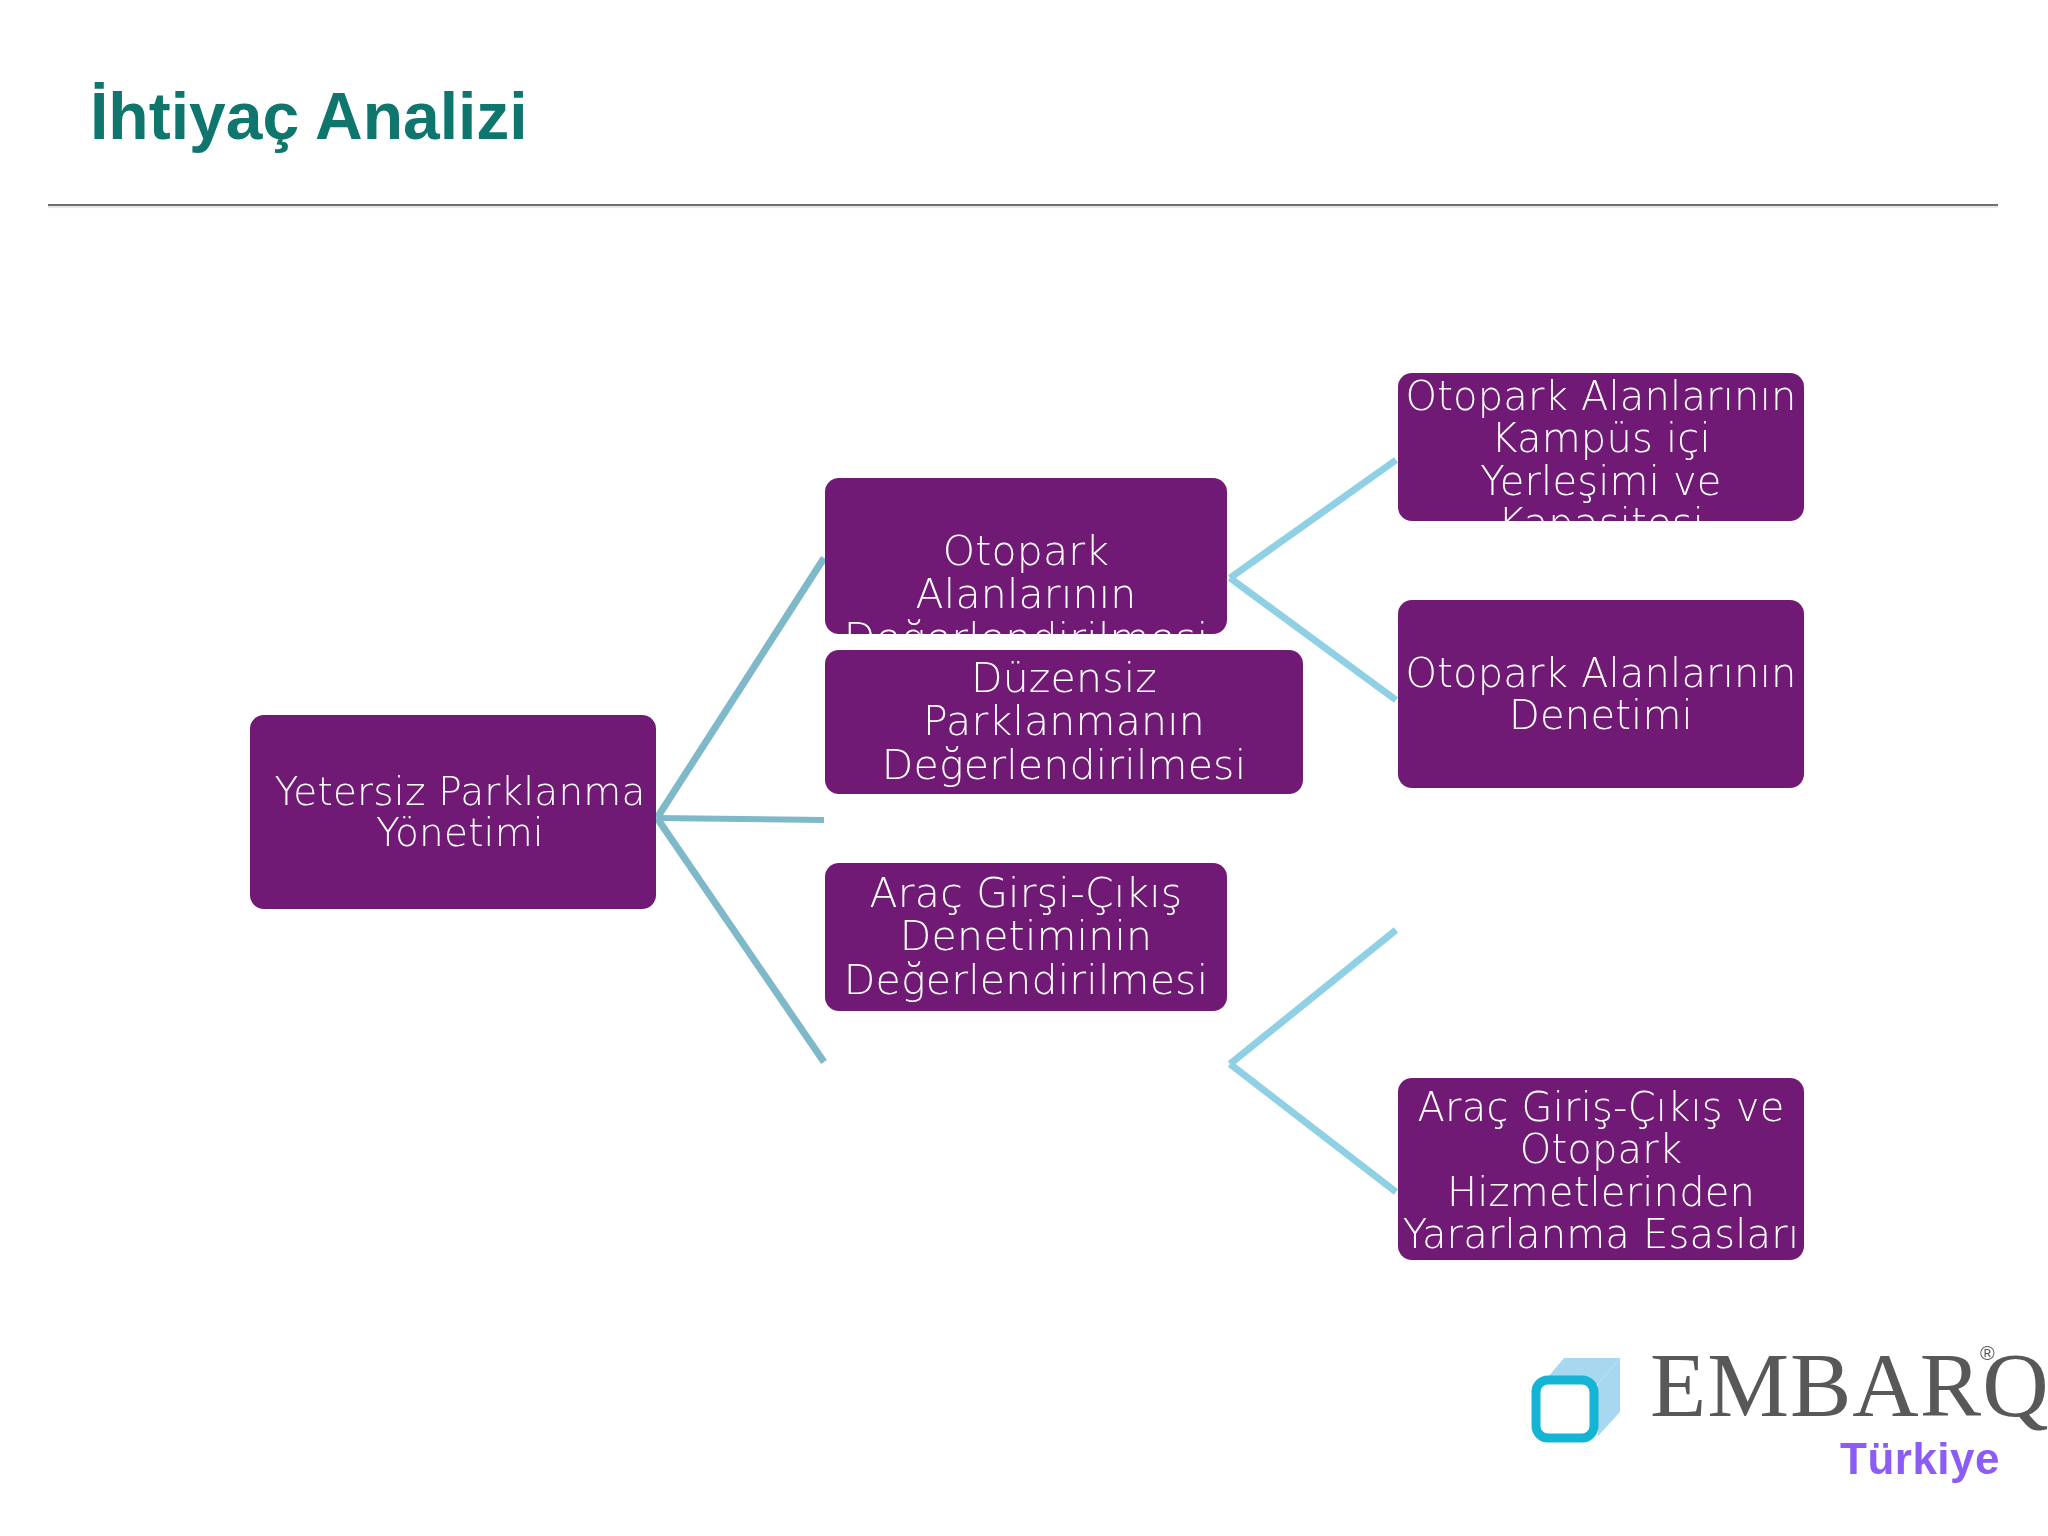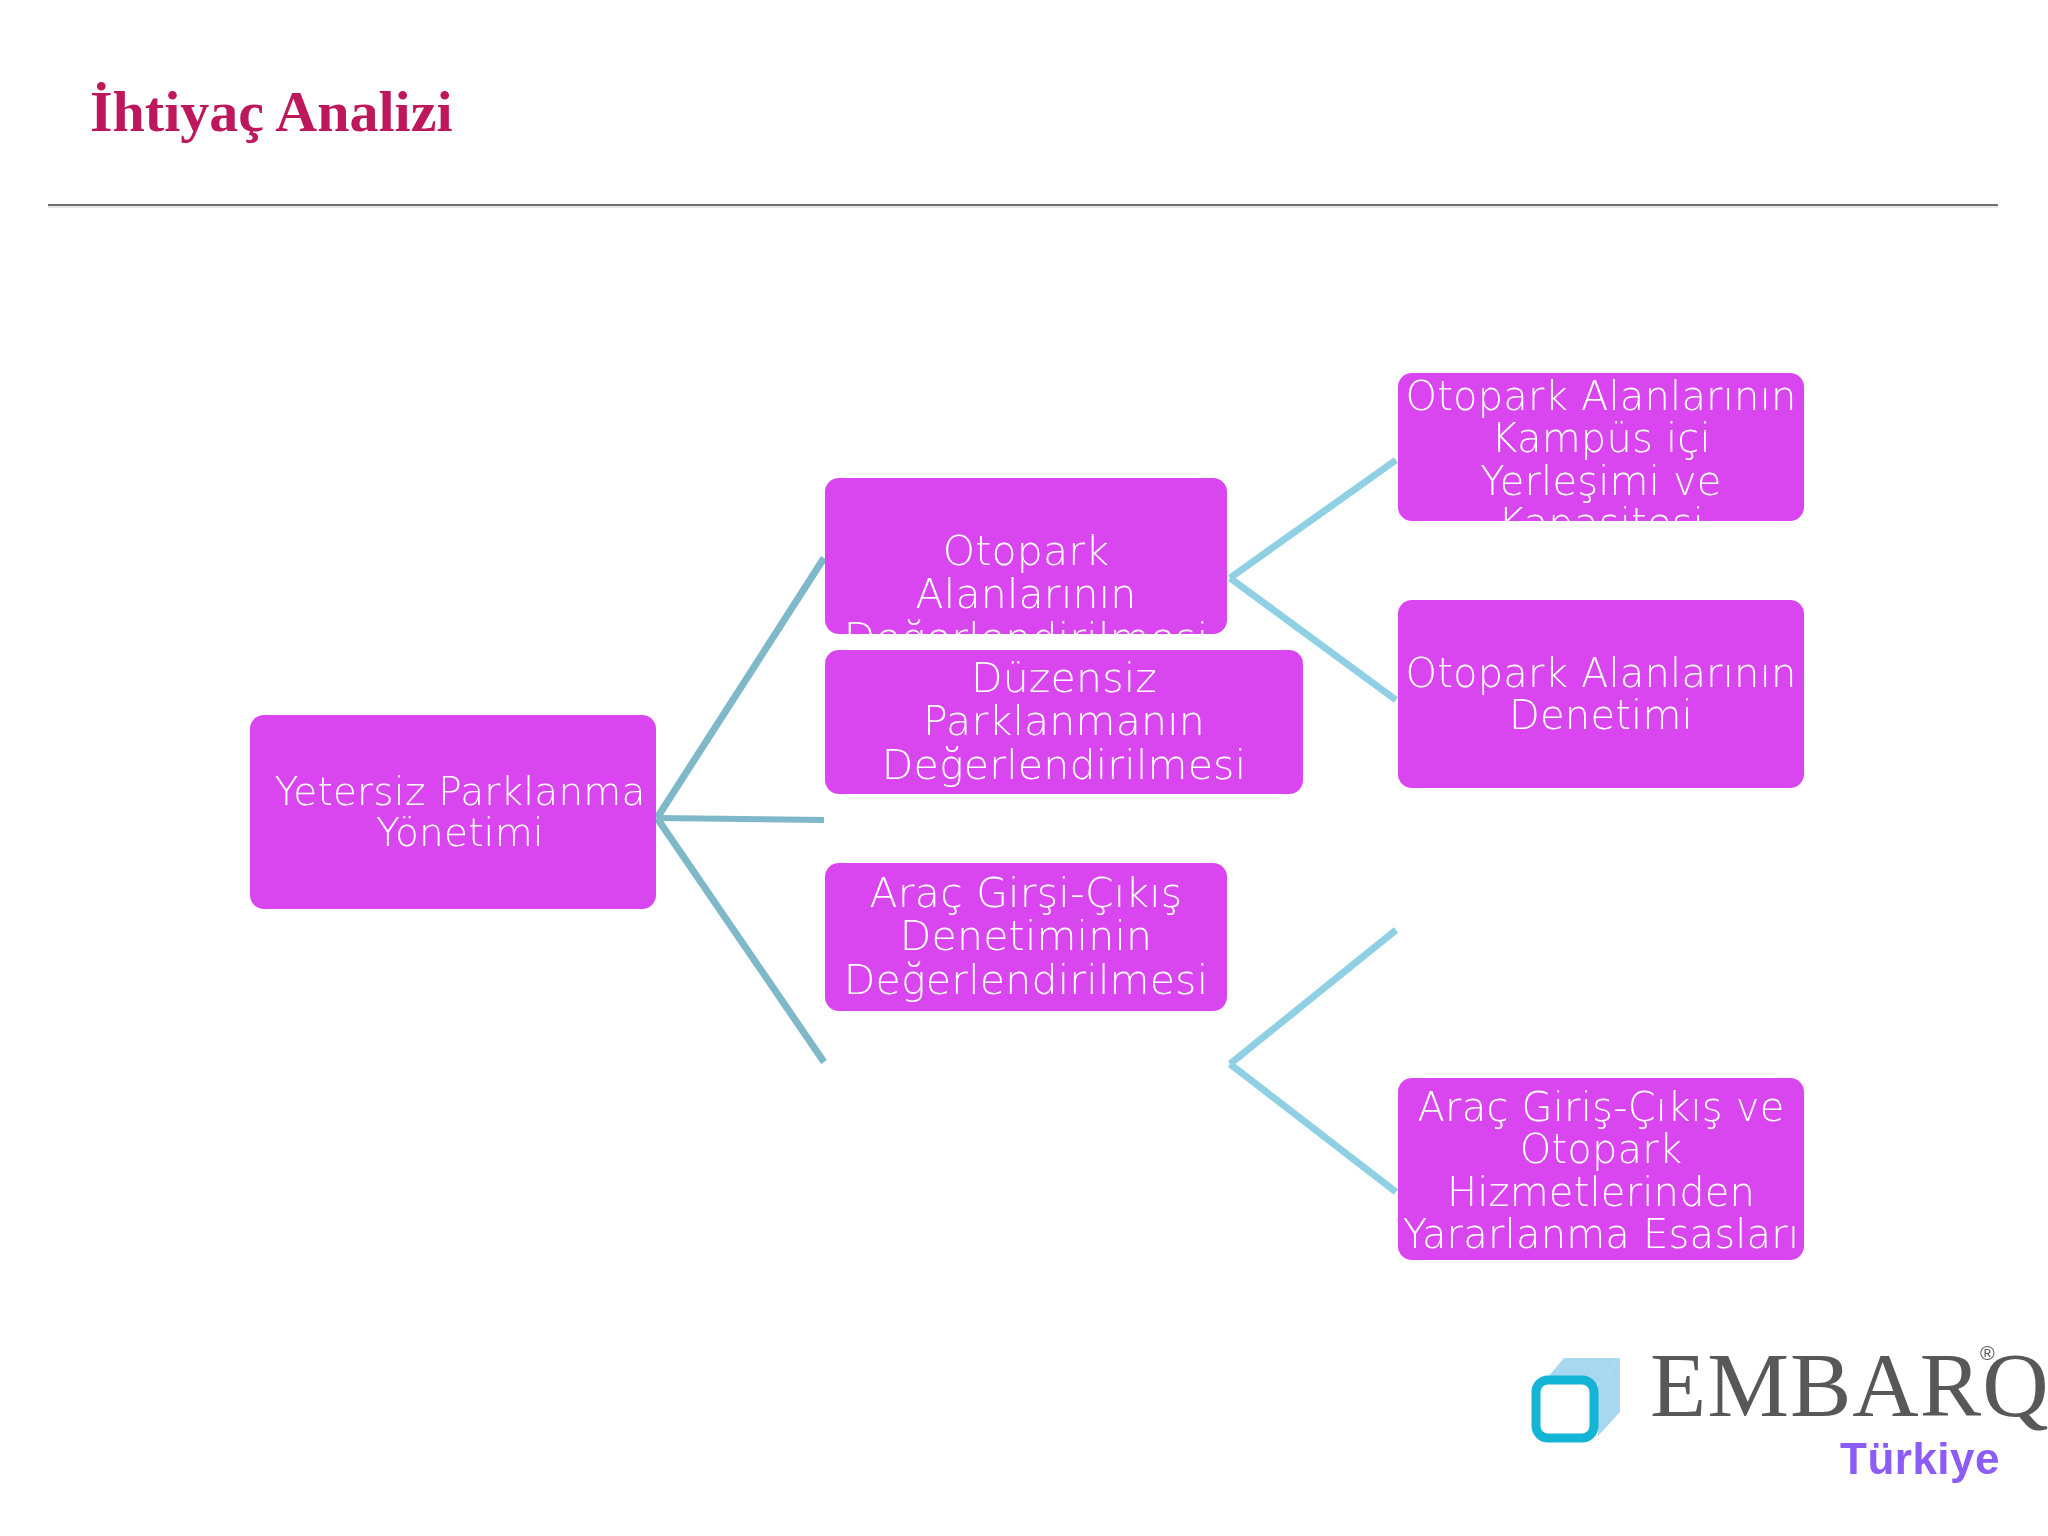--- a/index.html
+++ b/index.html
@@ -13,27 +13,26 @@
     position: relative;
     overflow: hidden;
     font-family: "Liberation Sans", sans-serif;
   }
 
   
   .slide-title {
     position: absolute;
     left: 90px;
     top: 82px;
-    font-size: 58px;
+    font-size: 66px;
     font-weight: bold;
-    color: #be185d;
+    color: #0f766e;
     letter-spacing: 0px;
     line-height: 1.05;
     white-space: nowrap;
-    font-family: Liberation Serif, serif;
   }
   .title-rule {
     position: absolute;
     left: 48px;
     top: 204px;
     width: 1950px;
     height: 2px;
     background: #6f6f6f;
     box-shadow: 0 2px 1px rgba(0,0,0,0.10);
   }
@@ -51,21 +50,21 @@
     left: 0;
     top: 0;
     width: 2048px;
     height: 1536px;
   }
 
   
   .node {
     position: absolute;
     box-sizing: border-box;
-    background: #d946ef;
+    background: #701a75;
     border-radius: 14px;
     color: #ffffff;
     display: flex;
     align-items: center;
     justify-content: center;
     text-align: center;
     font-family: "DejaVu Sans", sans-serif;
     font-weight: 300;
     line-height: 1.06;
     white-space: pre-line;

